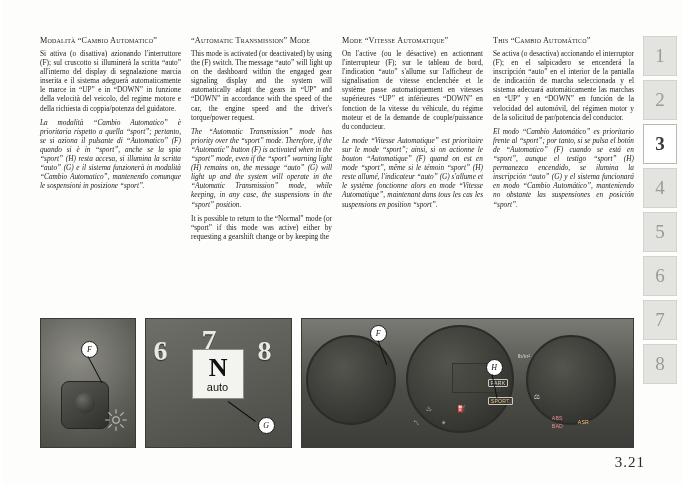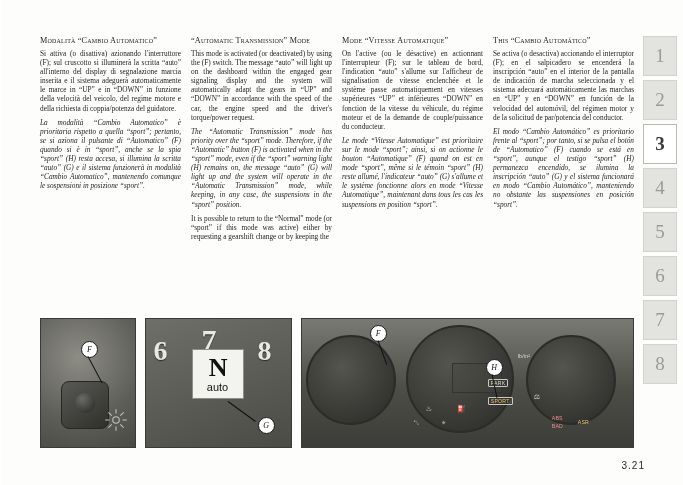--- a/index.html
+++ b/index.html
@@ -175,22 +175,22 @@
   .tell.red{ color:#e98d8d; }
   .glyph{
     position:absolute;
     color:#d8d8d2;
     font-size:7px;
     font-family:"DejaVu Sans", sans-serif;
   }
   
   #folio{
     position:absolute; right:40px; bottom:14px;
-    font-family:Liberation Sans, sans-serif;
-    font-size:10px;
+    font-family:Liberation Serif, serif;
+    font-size:15px;
     letter-spacing:1px;
     color:#2a2a2a;
     font-variant:small-caps;
   }
 </style>
 </head>
 <body>
 
 <div id="page">
 

